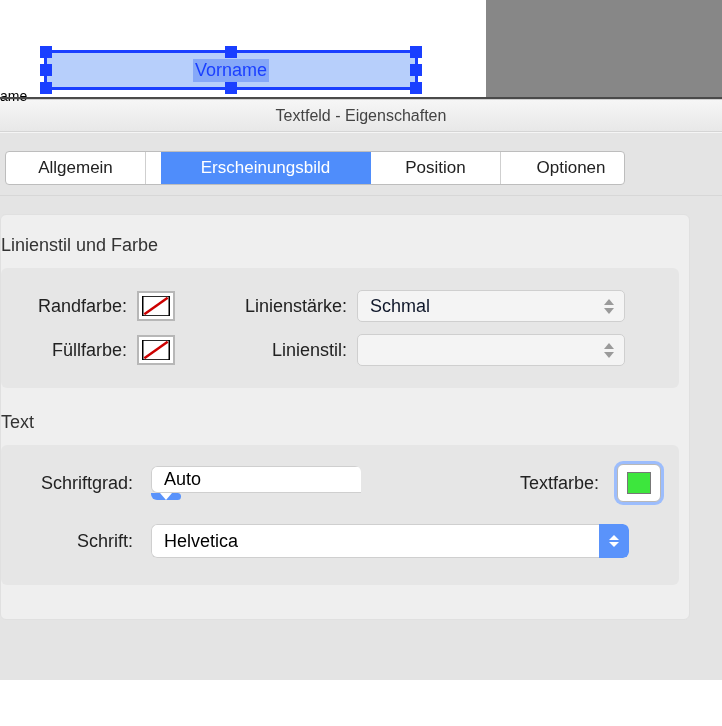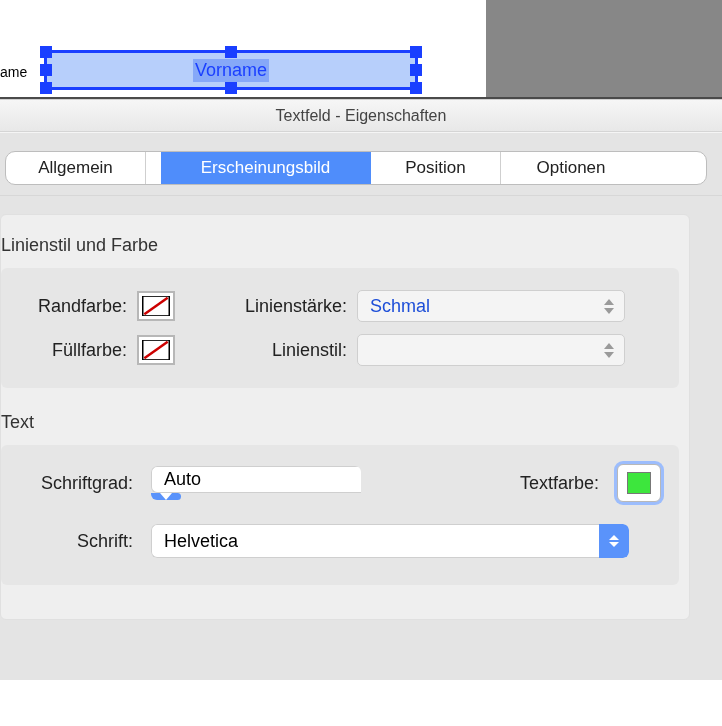--- a/index.html
+++ b/index.html
@@ -17,21 +17,21 @@
     left: 486px; top: 0; right: 0; bottom: 0;
     background: #878787;
   }
   .canvas-divider {
     position: absolute;
     left: 0; right: 0; bottom: 0; height: 2px;
     background: #4a4a4a;
   }
   .field-label-left {
     position: absolute;
-    left: 0; top: 64px;
+    left: 0; top: 88px;
     font-size: 14px;
     color: #000;
   }
   .selected-field {
     position: absolute;
     left: 44px; top: 50px;
     width: 374px; height: 40px;
     border: 3px solid #1a3fff;
     background: #b7cffb;
     display: flex;
@@ -76,24 +76,24 @@
   }
   .tabbar-wrap {
     padding: 18px 0 10px 0;
     background: #e4e4e4;
     border-bottom: 1px solid #d7d7d7;
     border-top: 1px solid #f5f5f5;
   }
   .tabbar {
     display: flex;
     height: 34px;
-    width: 702px;
+    width: 620px;
     margin-left: 5px;
     border: 1px solid #bdbdbd;
-    border-radius: 10px;
+    border-radius: 4px;
     overflow: hidden;
     background: #fff;
   }
   .tab {
     display: flex;
     align-items: center;
     justify-content: center;
     font-size: 17px;
     color: #222;
     border-right: 1px solid #cfcfcf;
@@ -160,21 +160,21 @@
     padding: 3px;
   }
   .swatch-none svg { width: 100%; height: 100%; }
 
   .combo {
     height: 32px;
     border: 1px solid #cfcfcf;
     border-radius: 5px;
     background: #f4f4f4;
     font-size: 18px;
-    color: #1d4ed8;
+    color: #0f172a;
     display: flex;
     align-items: center;
     padding: 0 28px 0 12px;
     position: relative;
     width: 268px;
   }
   .combo .stepper {
     position: absolute;
     right: 6px; top: 50%;
     transform: translateY(-50%);

